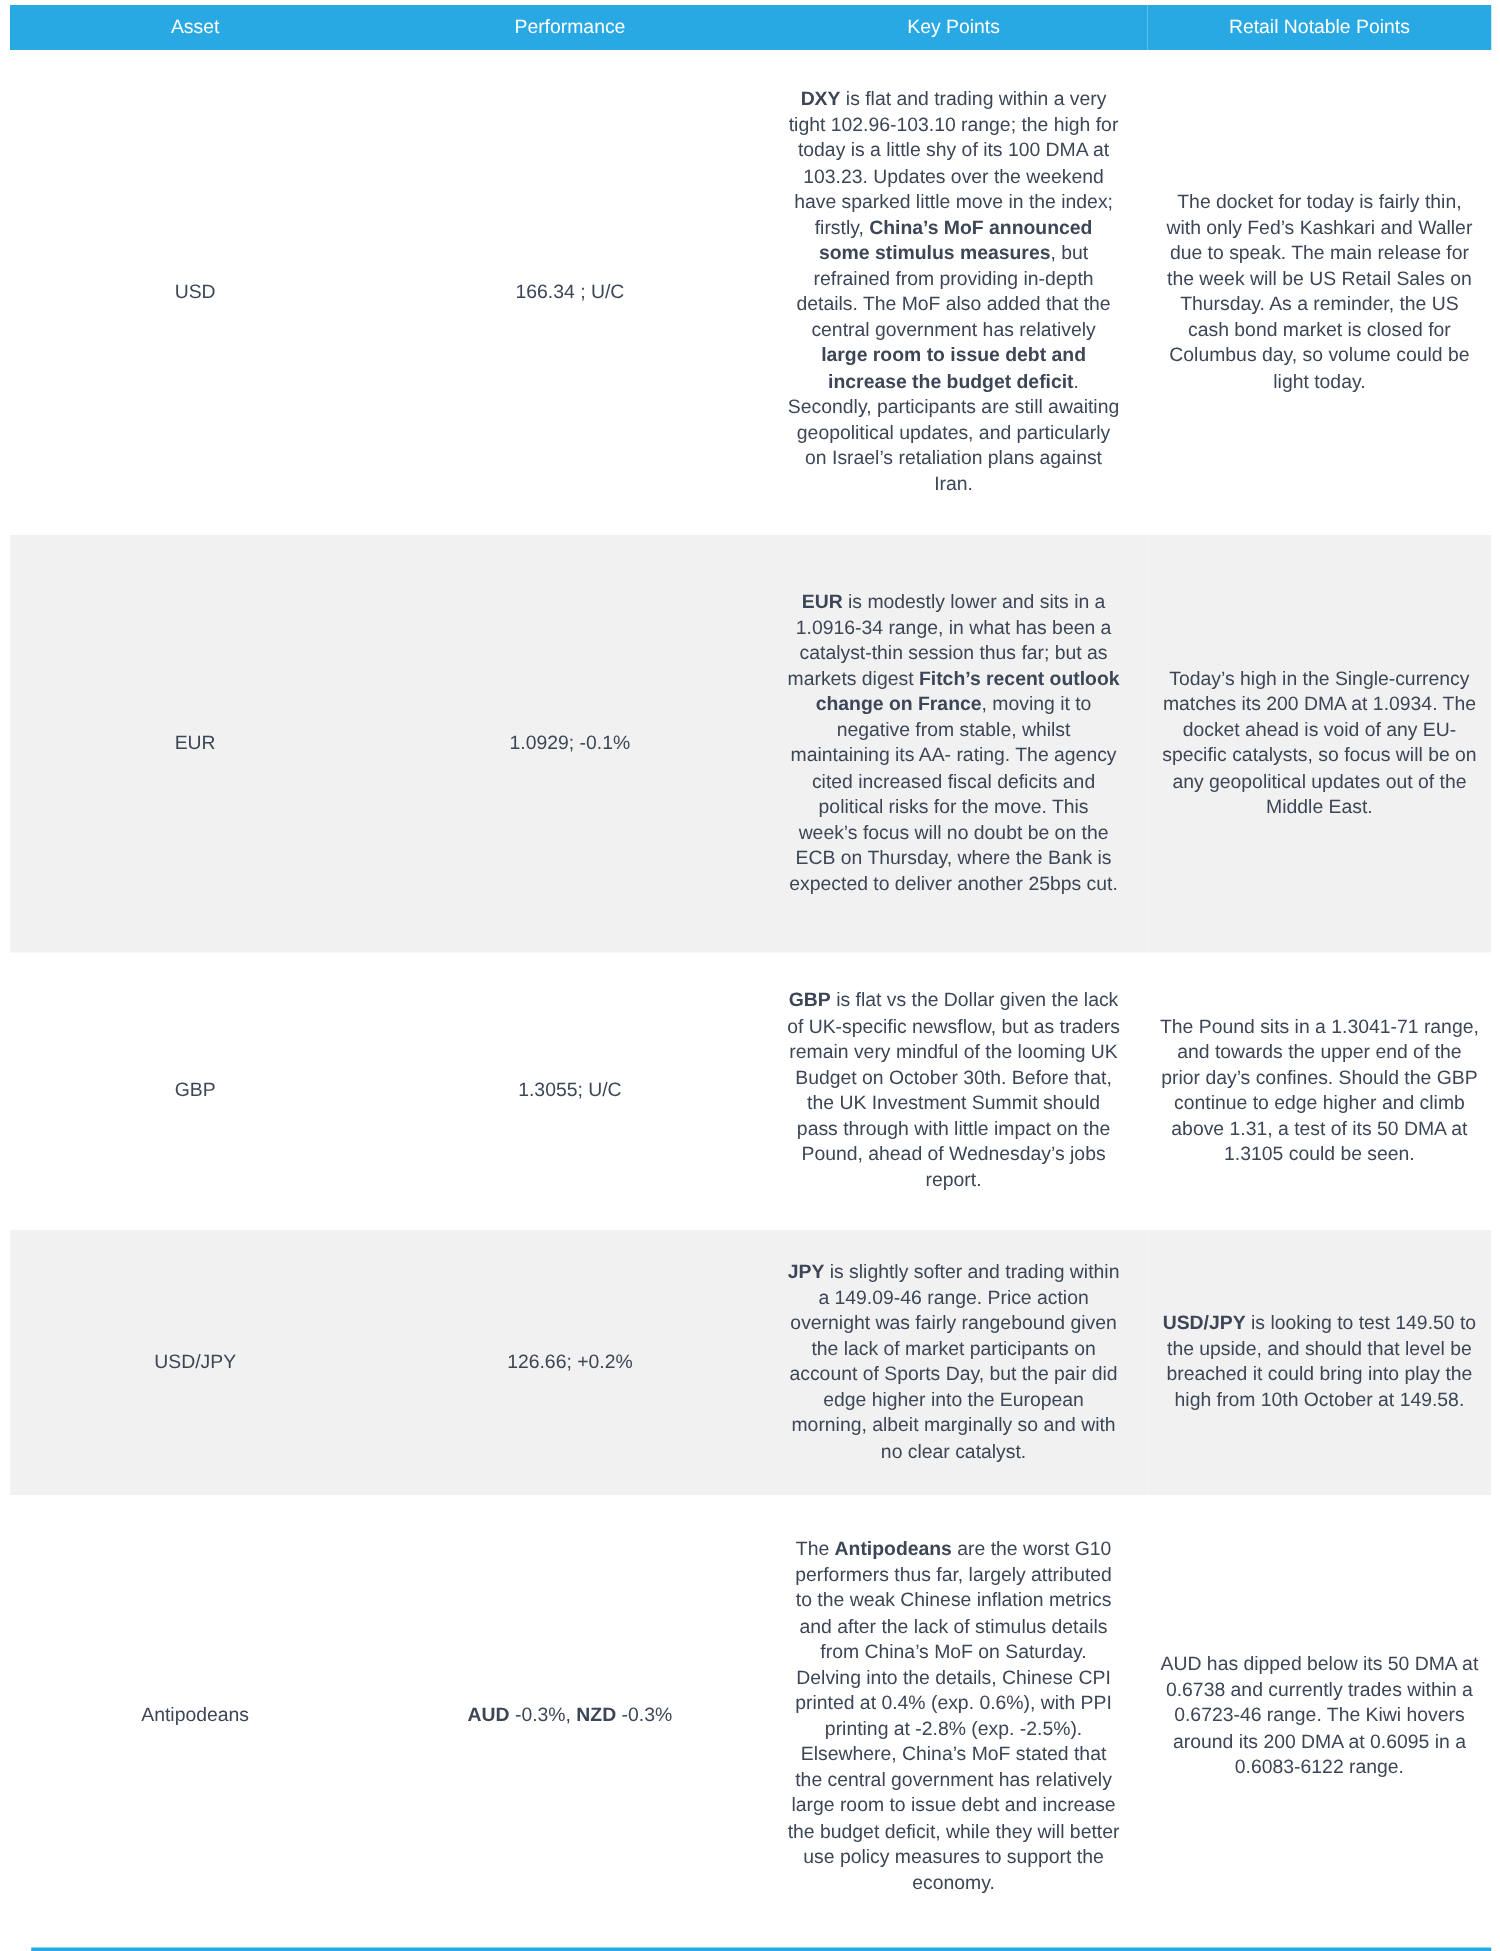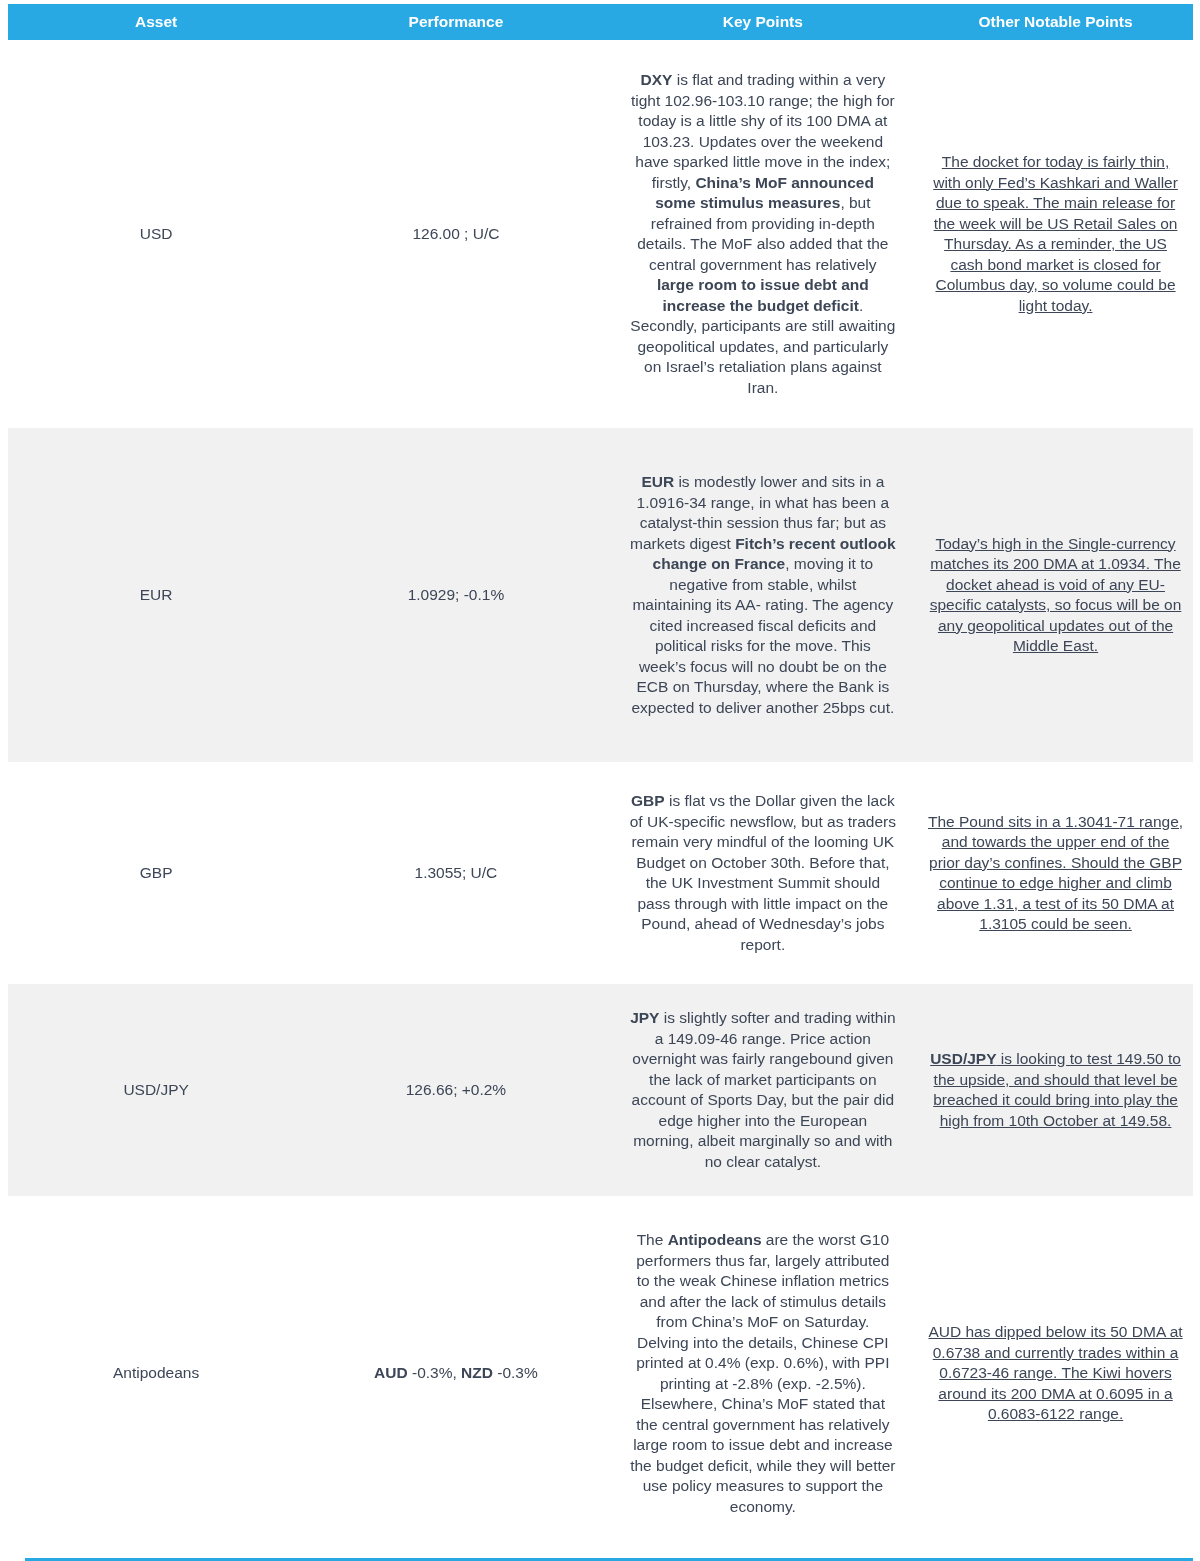--- a/index.html
+++ b/index.html
@@ -25,37 +25,37 @@
     border-collapse: collapse;
     table-layout: fixed;
   }
   col.c-asset { width: 25.0%; }
   col.c-perf  { width: 25.6%; }
   col.c-key   { width: 26.2%; }
   col.c-other { width: 23.2%; }
   th {
     background: var(--accent);
     color: #ffffff;
-    font-weight: 700;
+    font-weight: 400;
     font-size: 15.5px;
     height: 36px;
     text-align: center;
     padding: 0 4px;
     vertical-align: middle;
   }
   td {
     vertical-align: middle;
     text-align: center;
     font-size: 15.5px;
     line-height: 20.5px;
     padding: 8px 10px;
   }
   td.key { padding: 8px 22px; }
   td.other { padding: 8px 8px; }
-  .othertext { max-width: 262px; margin: 0 auto; text-decoration: underline; }
+  .othertext { max-width: 262px; margin: 0 auto; }
   .keytext { max-width: 268px; margin: 16px auto; }
   tr.alt { background: var(--alt); }
   tr.row-0 { height: 388px; }
   tr.row-1 { height: 334px; }
   tr.row-2 { height: 222px; }
   tr.row-3 { height: 206px; }
   tr.row-4 { height: 355px; }
   b { font-weight: 700; }
   .footer-line {
     height: 5px;
@@ -72,30 +72,30 @@
       <col class="c-asset">
       <col class="c-perf">
       <col class="c-key">
       <col class="c-other">
     </colgroup>
     <thead>
       <tr>
         <th>Asset</th>
         <th>Performance</th>
         <th>Key Points</th>
-        <th>Other Notable Points</th>
+        <th>Retail Notable Points</th>
       </tr>
     </thead>
     <tbody>
         <tr class="row-0">
     <td class="asset">
       <span>USD</span>
     </td>
     <td class="perf">
-      <span>126.00 ; U/C</span>
+      <span>166.34 ; U/C</span>
     </td>
     <td class="key">
       <div class="keytext"><b>DXY</b> is flat and trading within a very tight 102.96-103.10 range; the high for today is a little shy of its 100 DMA at 103.23. Updates over the weekend have sparked little move in the index; firstly, <b>China’s MoF announced some stimulus measures</b>, but refrained from providing in-depth details. The MoF also added that the central government has relatively <b>large room to issue debt and increase the budget deficit</b>. Secondly, participants are still awaiting geopolitical updates, and particularly on Israel’s retaliation plans against Iran.</div>
     </td>
     <td class="other">
       <div class="othertext">The docket for today is fairly thin, with only Fed’s Kashkari and Waller due to speak. The main release for the week will be US Retail Sales on Thursday. As a reminder, the US cash bond market is closed for Columbus day, so volume could be light today.</div>
     </td>
   </tr>
         <tr class="row-1 alt">
     <td class="asset">

